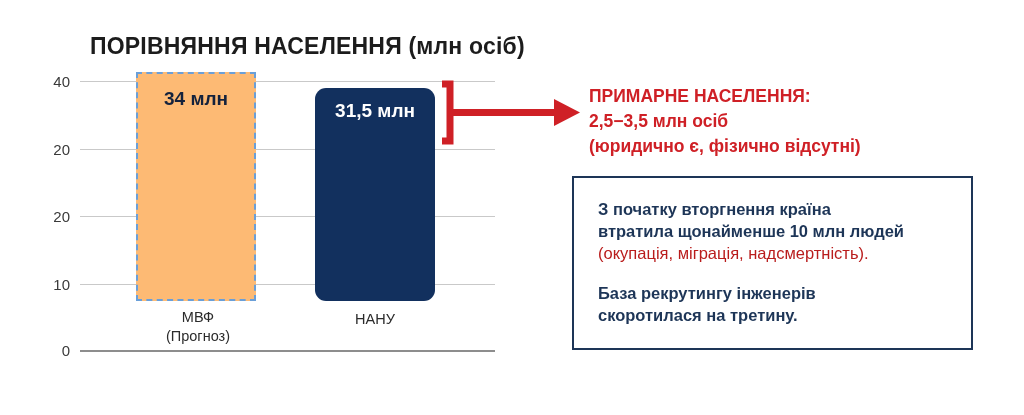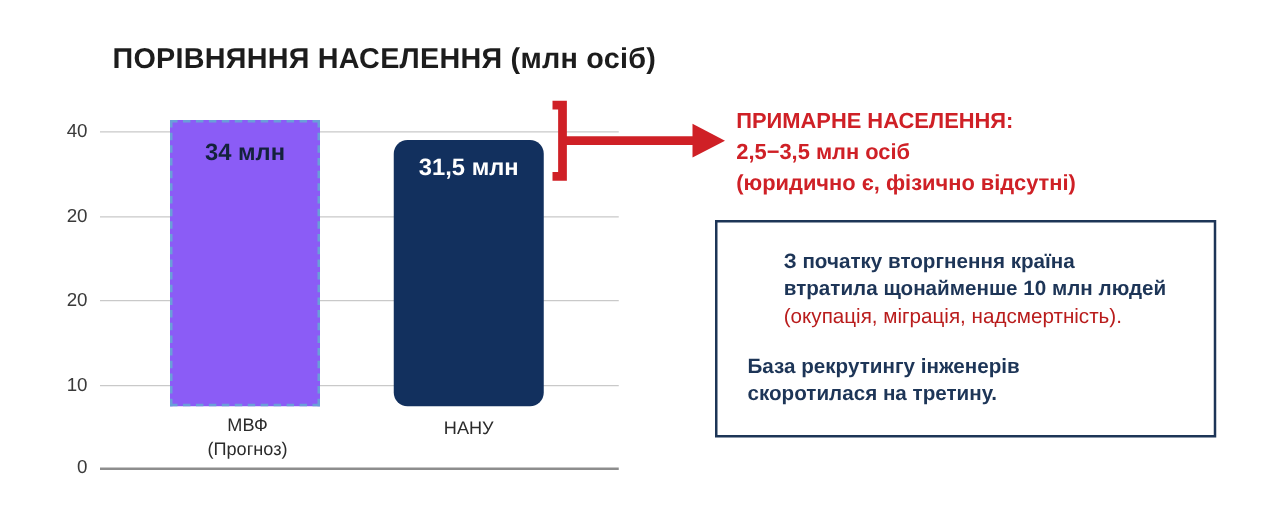--- a/index.html
+++ b/index.html
@@ -38,21 +38,20 @@
   #chart-title .unit {
     font-weight: bold;
   }
 
   #plot-area {
     position: absolute;
     left: 80px;
     top: 81px;
     width: 415px;
     height: 220px;
-    margin-top: 24px;
   }
 
   .gridline {
     position: absolute;
     left: 0;
     width: 415px;
     height: 1px;
     background: #c9c9c9;
   }
   .gridline.baseline {
@@ -69,21 +68,21 @@
     color: #3a3a3a;
     white-space: nowrap;
   }
 
   .bar {
     position: absolute;
     bottom: 0;
     box-sizing: border-box;
   }
   .bar-forecast {
-    background: #8b5cf6;
+    background: #fdba74;
     border: 2px dashed #6a9fd8;
     padding-left: 10px;
   }
   .bar-real {
     background: #12305e;
     border-radius: 11px;
   }
 
   .bar-value {
     position: absolute;
@@ -148,21 +147,21 @@
     background: #ffffff;
   }
 
   .info-para {
     position: absolute;
     left: 24px;
     width: 360px;
     font-size: 16.5px;
     line-height: 1.33;
   }
-  #info-para-1 { top: 21px; margin-left: 29px; }
+  #info-para-1 { top: 21px; }
   #info-para-2 { top: 105px; }
 
   .info-strong {
     font-weight: bold;
     color: #1d3557;
   }
   .info-muted {
     color: #b91c1c;
   }
   .info-line { white-space: nowrap; }

